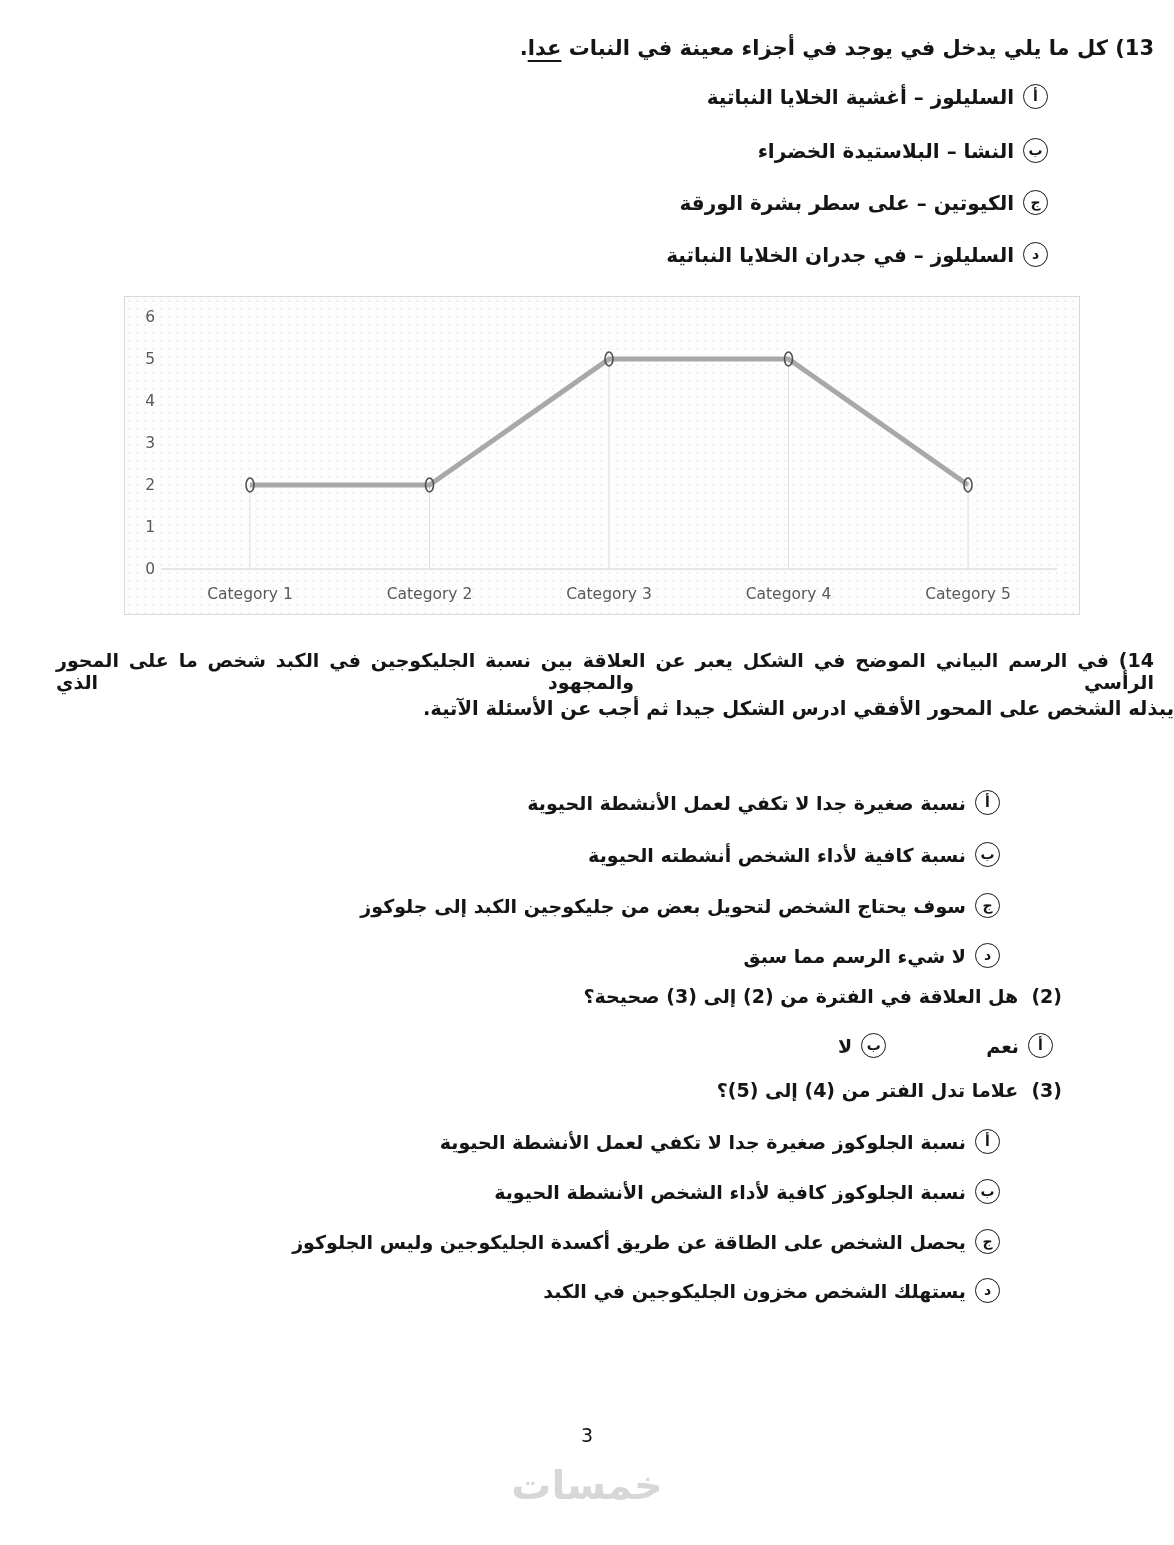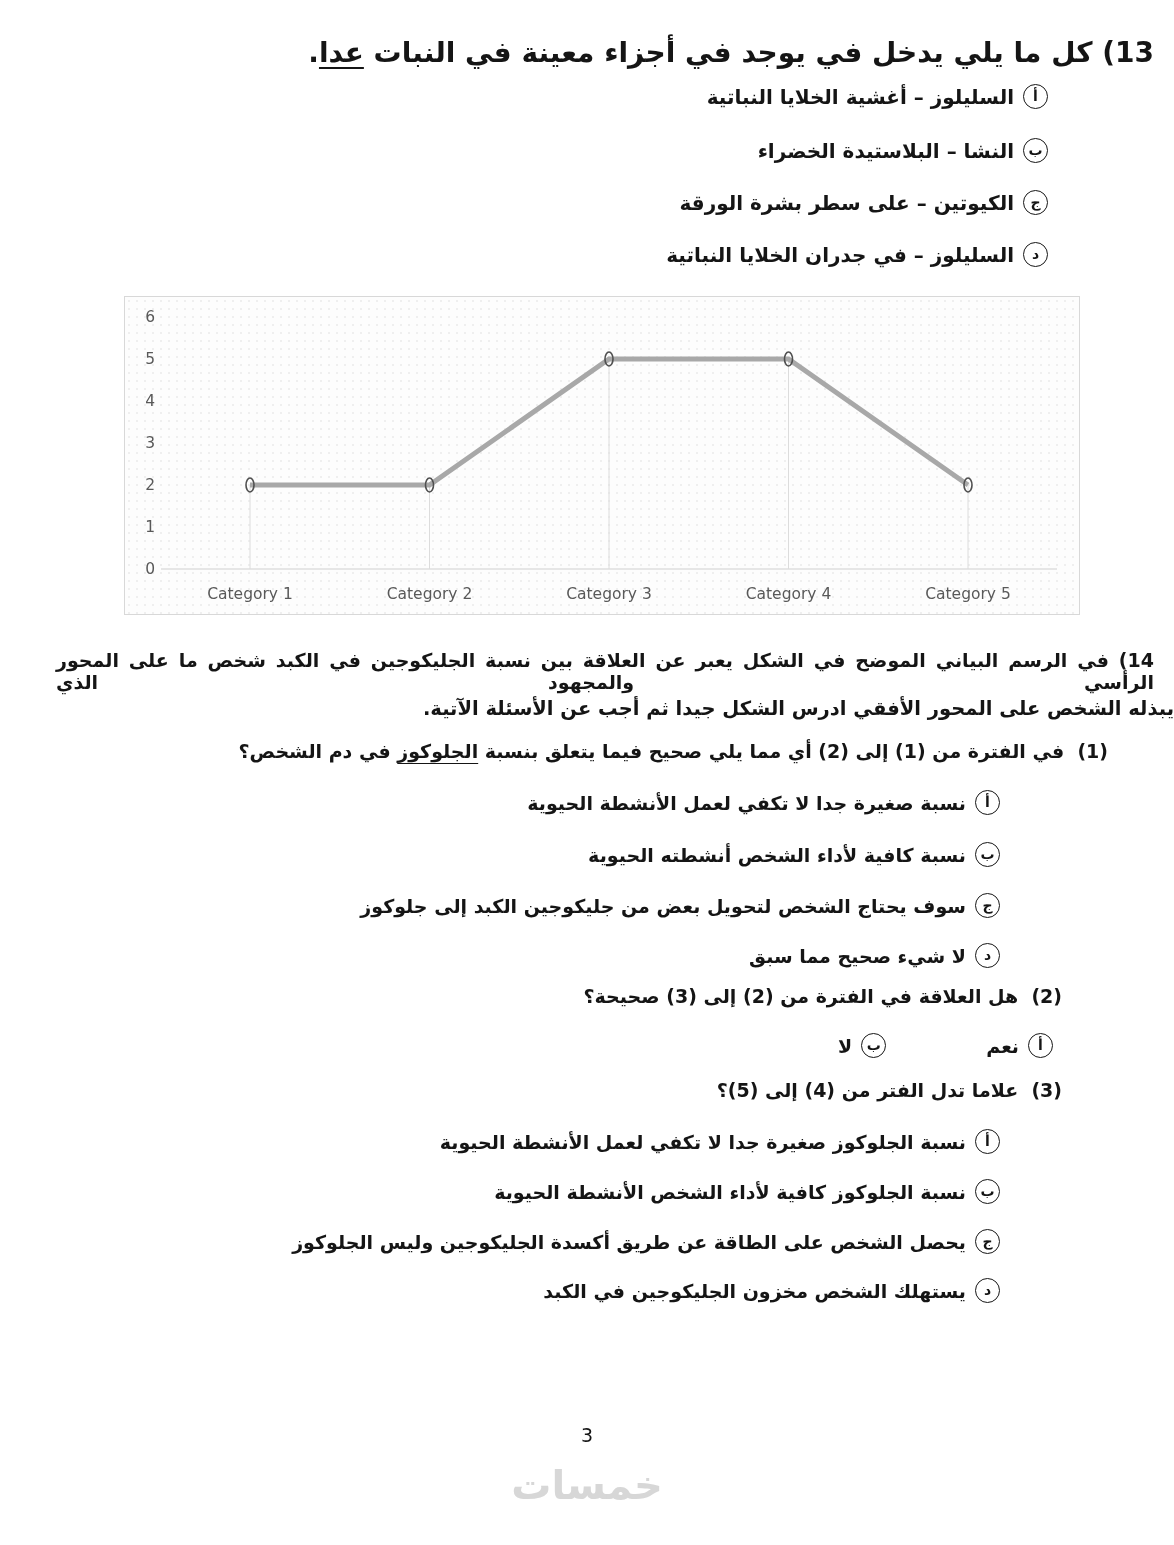--- a/index.html
+++ b/index.html
@@ -2,21 +2,21 @@
 <html lang="ar"><head>
 <meta charset="utf-8">
 <style>
   html,body{margin:0;padding:0;background:#fff;}
   .page{
     position:relative;width:1174px;height:1545px;background:#ffffff;
     font-family:"DejaVu Sans",sans-serif;color:#151515;overflow:hidden;
   }
   .abs{position:absolute;}
   .rtl{direction:rtl;text-align:right;}
-  .q-main-title{font-size:28px;font-weight:bold;white-space:nowrap;}
+  .q-main-title{font-size:21px;font-weight:bold;white-space:nowrap;}
   .ul{text-decoration:underline;text-underline-offset:5px;}
   .opt{display:flex;align-items:center;gap:9px;direction:rtl;}
   .badge{
     flex:0 0 auto;width:25px;height:25px;border:1.7px solid #161616;border-radius:50%;
     display:flex;align-items:center;justify-content:center;
     font-size:14px;font-weight:bold;line-height:1;padding-bottom:2px;box-sizing:border-box;
   }
   .opt-text{font-size:20px;font-weight:bold;white-space:nowrap;}
   .small .opt-text{font-size:19px;}
   .sub-label{font-size:19px;font-weight:bold;white-space:nowrap;}
@@ -88,39 +88,36 @@
         <text x="304.5" y="302" text-anchor="middle">Category 2</text>
         <text x="484" y="302" text-anchor="middle">Category 3</text>
         <text x="663.5" y="302" text-anchor="middle">Category 4</text>
         <text x="843" y="302" text-anchor="middle">Category 5</text>
       </svg>
   </div>
 
   <div class="abs rtl q14-line1" style="top:649px;right:20px;left:56px;">14) في الرسم البياني الموضح في الشكل يعبر عن العلاقة بين نسبة الجليكوجين في الكبد شخص ما على المحور الرأسي والمجهود الذي</div>
   <div class="abs rtl q14-line2" style="top:697px;left:0;right:0;">يبذله الشخص على المحور الأفقي ادرس الشكل جيدا ثم أجب عن الأسئلة الآتية.</div>
 
-  <div class="abs rtl sub-label" style="top:740px;right:66px;">
-    <span>(1)&nbsp; في الفترة من (1) إلى (2) أي مما يلي صحيح فيما يتعلق بنسبة </span><span class="ul">الجلوكوز</span><span> في دم الشخص؟</span>
-  </div>
 
   <div class="abs opt small" style="top:790px;right:174px;">
     <span class="badge">أ</span>
     <span class="opt-text">نسبة صغيرة جدا لا تكفي لعمل الأنشطة الحيوية</span>
   </div>
   <div class="abs opt small" style="top:842px;right:174px;">
     <span class="badge">ب</span>
     <span class="opt-text">نسبة كافية لأداء الشخص أنشطته الحيوية</span>
   </div>
   <div class="abs opt small" style="top:893px;right:174px;">
     <span class="badge">ج</span>
     <span class="opt-text">سوف يحتاج الشخص لتحويل بعض من جليكوجين الكبد إلى جلوكوز</span>
   </div>
   <div class="abs opt small" style="top:943px;right:174px;">
     <span class="badge">د</span>
-    <span class="opt-text">لا شيء صحيح مما سبق</span>
+    <span class="opt-text">لا شيء الرسم مما سبق</span>
   </div>
 
   <div class="abs rtl sub-label" style="top:985px;right:112px;">(2)&nbsp; هل العلاقة في الفترة من (2) إلى (3) صحيحة؟</div>
 
   <div class="abs" style="top:1033px;right:121px;">
     <div style="display:flex;direction:rtl;column-gap:100px;">
       <span class="opt small">
         <span class="badge">أ</span>
         <span class="opt-text">نعم</span>
       </span>

